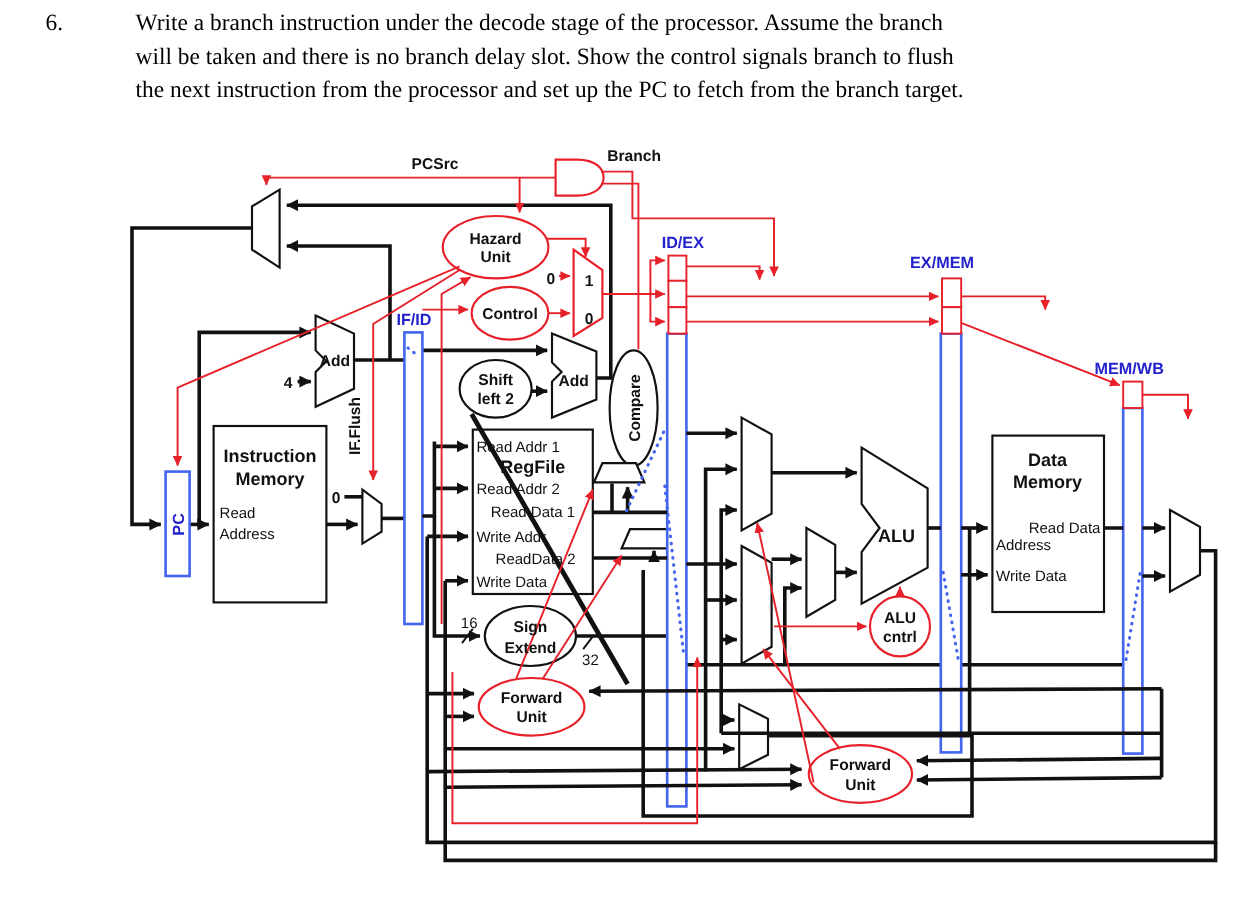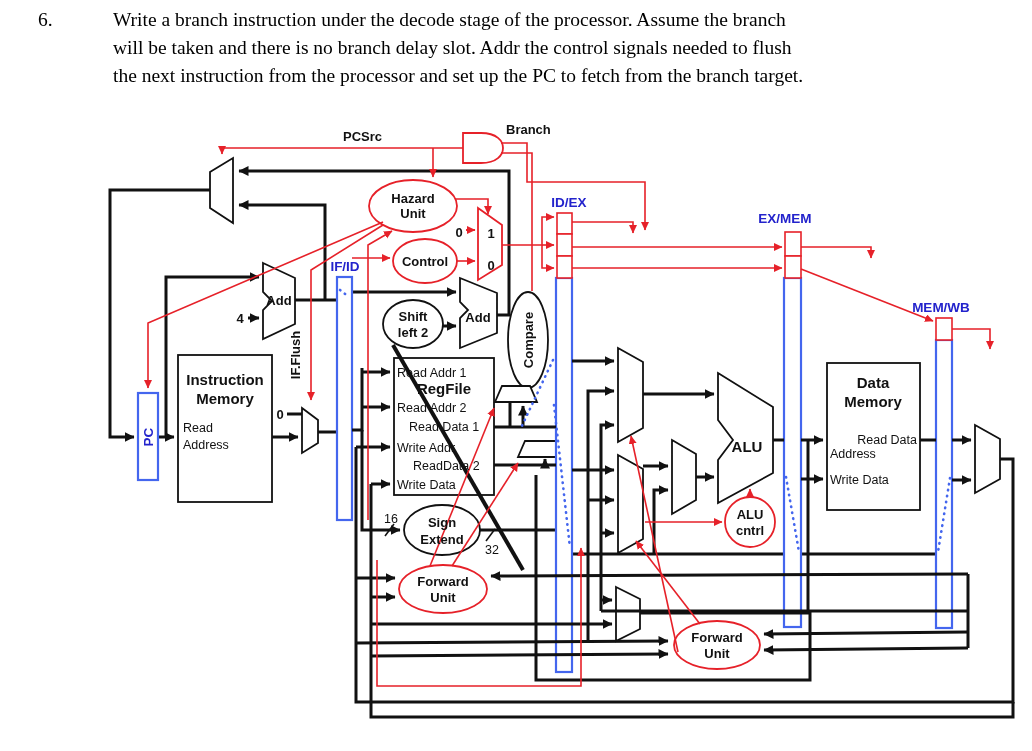--- a/index.html
+++ b/index.html
@@ -23,21 +23,21 @@
   .wR{stroke:#e62129;stroke-width:1.6;fill:none;}
   .wDot{stroke:#4466ee;stroke-width:2.6;fill:none;stroke-dasharray:.5 5.5;stroke-linecap:round;}
 </style>
 </head>
 <body>
 
 <div class="page">
   <div class="problem">
     <span class="num">6.</span>
     <span class="l" style="top:6px">Write a branch instruction under the decode stage of the processor. Assume the branch</span>
-    <span class="l" style="top:34px">will be taken and there is no branch delay slot. Addr the control signals needed to flush</span>
+    <span class="l" style="top:34px">will be taken and there is no branch delay slot. Show the control signals branch to flush</span>
     <span class="l" style="top:62px">the next instruction from the processor and set up the PC to fetch from the branch target.</span>
   </div>
 
   <svg width="1032" height="751" viewBox="0 0 1032 751">
     <defs>
       <marker id="mB" markerUnits="userSpaceOnUse" markerWidth="12" markerHeight="11" refX="9.5" refY="5" orient="auto">
         <path d="M0,0 L10,5 L0,10 Z" fill="#111"></path>
       </marker>
       <marker id="mR" markerUnits="userSpaceOnUse" markerWidth="10" markerHeight="9" refX="8" refY="4" orient="auto">
         <path d="M0,0 L8.5,4 L0,8 Z" fill="#e62129"></path>

